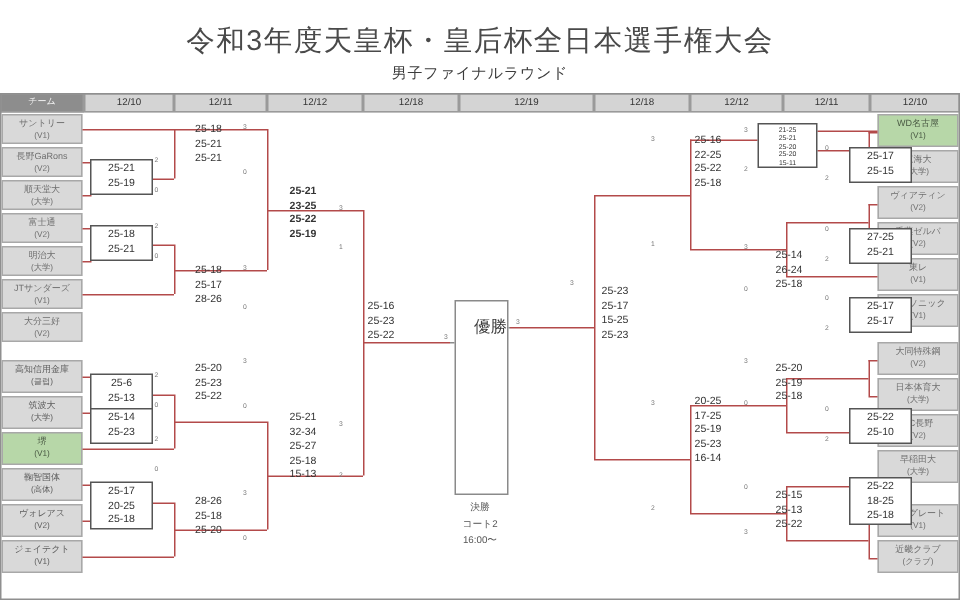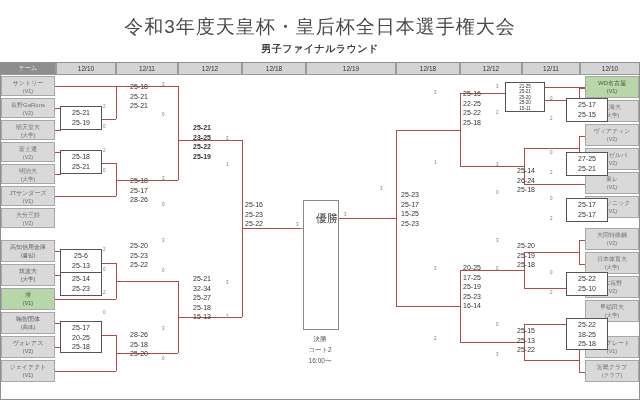--- a/index.html
+++ b/index.html
@@ -10,21 +10,21 @@
   }
   #root{position:relative;width:568px;height:400px;}
 
   
   .title{
     position:absolute;left:0;top:14px;width:640px;text-align:center;
     font-size:19px;letter-spacing:1px;color:#4a4a4a;font-weight:400;
   }
   .subtitle{
     position:absolute;left:0;top:42px;width:640px;text-align:center;
-    font-size:10px;font-weight:bold;color:#3c3c3c;letter-spacing:.5px;
+    font-size:10px;font-weight:normal;color:#3c3c3c;letter-spacing:.5px;
   }
 
   
   .datebar{position:absolute;left:0;top:62px;width:640px;height:13px;}
   .dcell{
     position:absolute;top:0;height:13px;box-sizing:border-box;
     background:#d4d4d4;border:1px solid #9a9a9a;
     font-size:6.5px;color:#333;text-align:center;line-height:11px;
   }
   .dcell.endcap{background:#8d8d8d;color:#f2f2f2;font-size:6px;}

